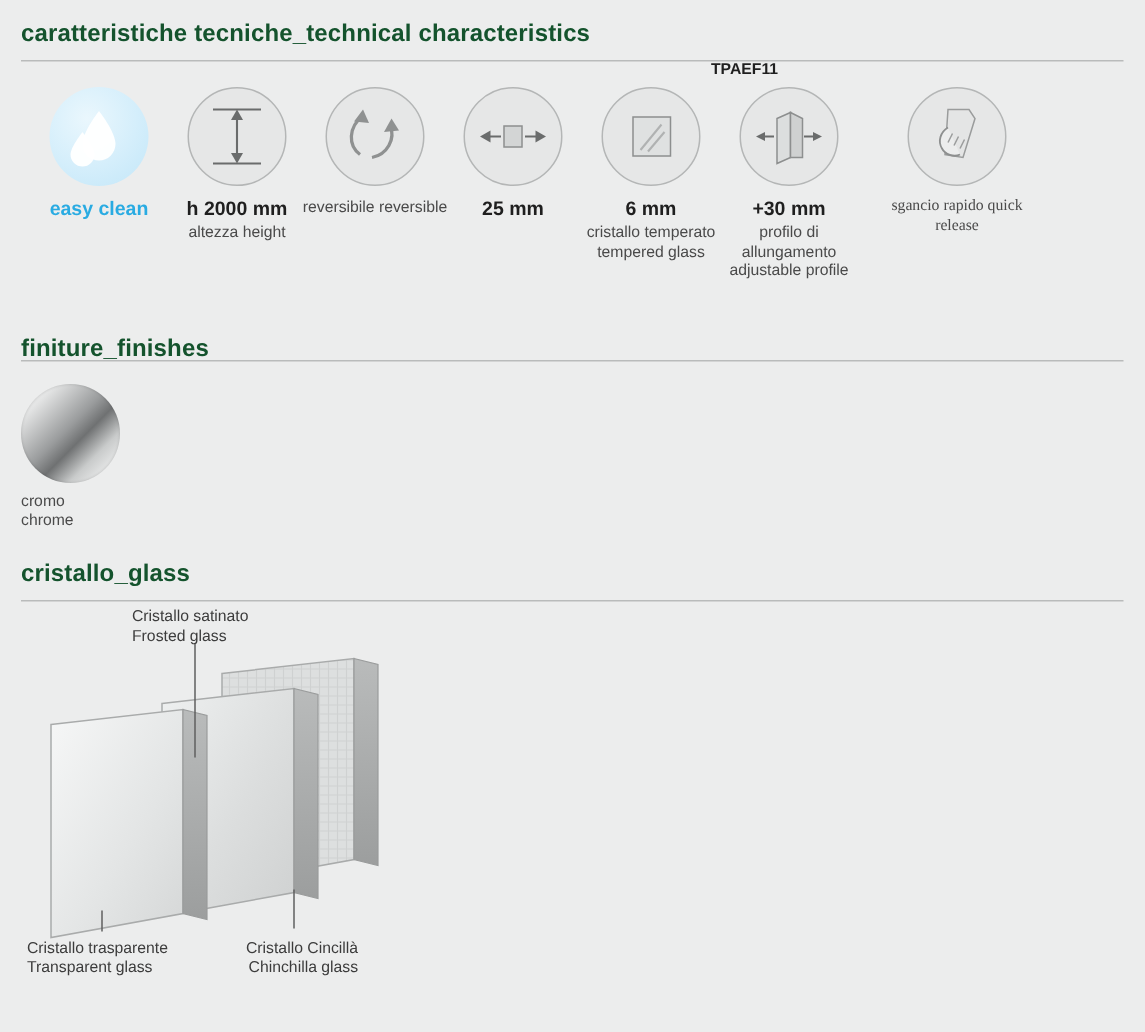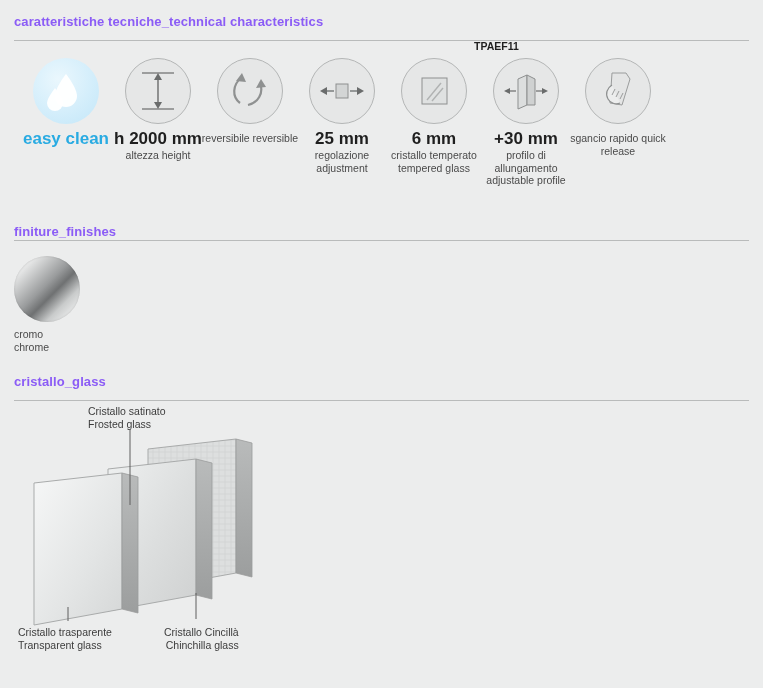--- a/index.html
+++ b/index.html
@@ -8,23 +8,23 @@
     background:#eceded;
     font-family:"Liberation Sans", sans-serif;
     color:#3c3c3c;
     overflow:hidden;
   }
   .page{position:relative;width:763px;height:688px;}
 
   
   .sec-title{
     position:absolute;
-    font-size:13px;
-    font-weight:bold;
-    color:#8b5cf6;
+    font-size:16px;
+    font-weight:bold;
+    color:#14532d;
     letter-spacing:0.1px;
     text-align:center;
   }
   .rule{
     position:absolute;
     height:1px;
     background:#b9bbbb;
   }
 
   
@@ -47,21 +47,21 @@
     margin:0 auto;
     position:relative;
     box-sizing:border-box;
   }
   .circle.easy{
     border:none;
     background:radial-gradient(circle at 38% 32%, #eaf7fd 0%, #d4eefb 55%, #c2e6f8 100%);
   }
   .big-label{
     margin-top:8px;
-    font-size:17px;
+    font-size:13px;
     font-weight:bold;
     color:#1f1f1f;
     line-height:13px;
   }
   .big-label.cyan{
     color:#29abe2;
     font-weight:bold;
   }
   .sub-label{
     margin-top:4px;
@@ -159,22 +159,20 @@
       <div class="circle">
         <svg width="64" height="64" viewBox="0 0 64 64">
           <line x1="12" y1="32" x2="24" y2="32" stroke="#6a6c6c" stroke-width="1.3"></line>
           <polygon points="10,32 17,28 17,36" fill="#6a6c6c"></polygon>
           <line x1="40" y1="32" x2="52" y2="32" stroke="#6a6c6c" stroke-width="1.3"></line>
           <polygon points="54,32 47,28 47,36" fill="#6a6c6c"></polygon>
           <rect x="26" y="25" width="12" height="14" fill="#d3d5d5" stroke="#8d8f8f" stroke-width="1"></rect>
         </svg>
       </div>
       <div class="big-label">25 mm</div>
-      <div class="sub-label">regolazione
-adjustment</div>
     </div>
 
     <div class="tech-item" style="left:368px;">
       <div class="circle">
         <svg width="64" height="64" viewBox="0 0 64 64">
           <rect x="20" y="19" width="25" height="26" fill="#dfe1e1" stroke="#8d8f8f" stroke-width="1"></rect>
           <line x1="25" y1="41" x2="39" y2="24" stroke="#b0b2b2" stroke-width="1.4"></line>
           <line x1="30" y1="42" x2="41" y2="29" stroke="#b0b2b2" stroke-width="1.4"></line>
         </svg>
       </div>
@@ -193,21 +191,21 @@
           <polygon points="54,32 48,29 48,35" fill="#6a6c6c"></polygon>
           <polygon points="24,20 33,16 33,46 24,50" fill="#dcdede" stroke="#8d8f8f" stroke-width="1"></polygon>
           <polygon points="33,16 41,20 41,46 33,46" fill="#cfd1d1" stroke="#8d8f8f" stroke-width="1"></polygon>
         </svg>
       </div>
       <div class="big-label">+30 mm</div>
       <div class="sub-label">profilo di allungamento
 adjustable profile</div>
     </div>
 
-    <div class="tech-item" style="left:552px;">
+    <div class="tech-item" style="left:572px;font-family:Liberation Serif, serif;">
       <div class="circle">
         <svg width="64" height="64" viewBox="0 0 64 64">
           <path d="M26 14 L40 14 L44 20 L36 46 L24 44 Z" fill="#e4e5e5" stroke="#9a9c9c" stroke-width="1"></path>
           <path d="M26 26 c-5 3 -7 9 -4 14 c2 4 8 6 12 4" fill="#eceded" stroke="#8d8f8f" stroke-width="1.2"></path>
           <path d="M29 30 l-3 6 M33 32 l-3 6 M37 34 l-3 6" stroke="#9a9c9c" stroke-width="1"></path>
         </svg>
       </div>
       <div class="big-label"></div>
       <div class="sub-label">sgancio rapido
 quick release</div>

